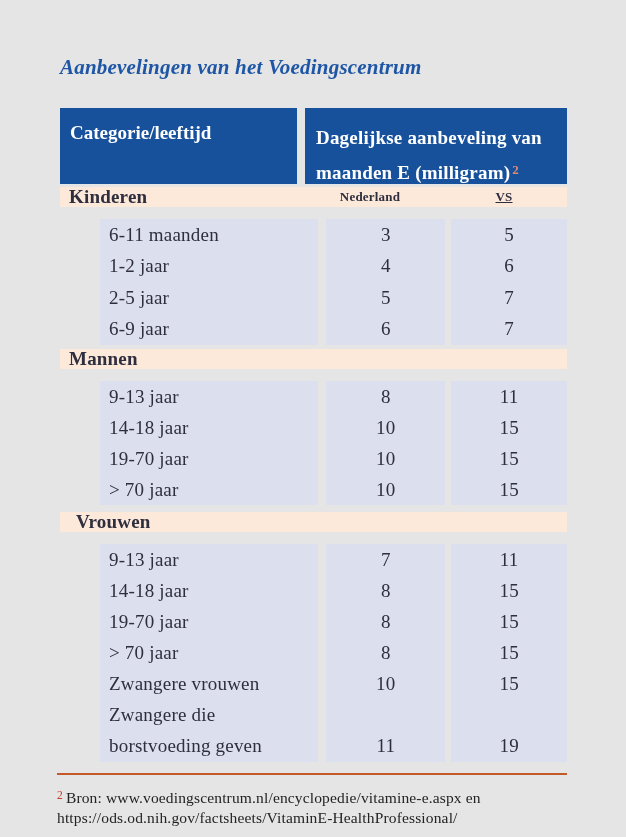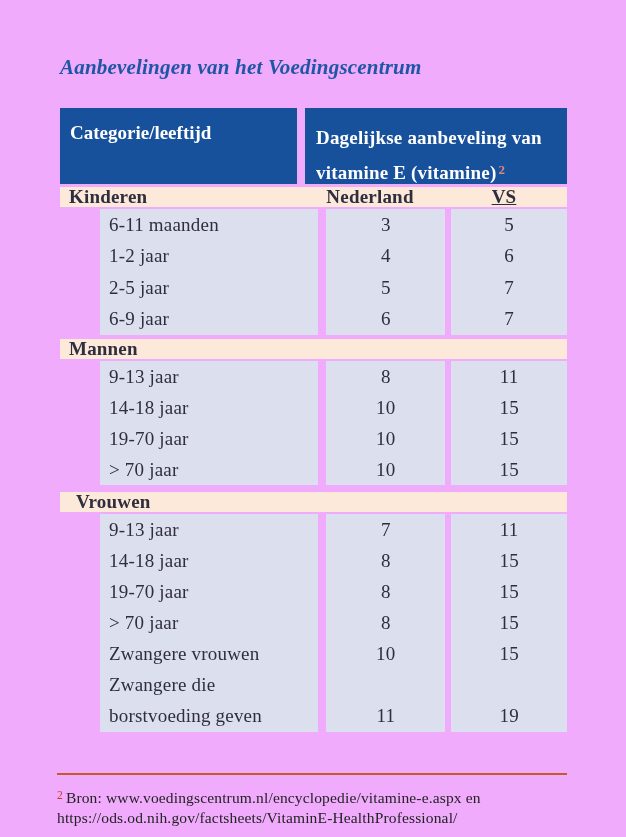--- a/index.html
+++ b/index.html
@@ -10,21 +10,21 @@
   body {
     width: 626px;
     height: 837px;
     font-family: "Liberation Serif", "DejaVu Serif", serif;
     color: var(--text-dark, #2f2e3e);
   }
   .page {
     position: relative;
     width: 626px;
     height: 837px;
-    background: #f0abfc;
+    background: #e5e5e5;
     overflow: hidden;
   }
   .title {
     position: absolute;
     left: 60px;
     top: 54px;
     margin: 0;
     font-size: 21px;
     line-height: 27px;
     font-weight: bold;
@@ -69,28 +69,28 @@
   .srow.s1 { margin-top: 4px; }
   .srow.s2 { margin-top: 7px; padding-left: 7px; }
   .slabel {
     width: 237px;
     padding-left: 9px;
     box-sizing: border-box;
     font-weight: bold;
     font-size: 19px;
     letter-spacing: 0.2px;
   }
-  .scol { font-weight: bold; font-size: 19px; text-align: center; letter-spacing: 0.2px; }
+  .scol { font-weight: bold; font-size: 13px; text-align: center; letter-spacing: 0.2px; }
   .scol.w2 { width: 130px; }
   .scol.w3 { width: 126px; text-decoration: underline; }
   
   .gap1 { width: 8px; flex: none; }
   .gap2 { width: 6px; flex: none; }
   
-  .block { margin-top: 2px; padding-left: 40px; }
+  .block { margin-top: 12px; padding-left: 40px; }
   .drow { display: flex; }
   .b1 .drow { height: 31.5px; }
   .b2 .drow { height: 31px; }
   .b3 .drow { height: 31.15px; }
   .cell {
     background: var(--row-blue, #dcdfee);
     display: flex;
     align-items: center;
     box-sizing: border-box;
     font-size: 19px;
@@ -133,21 +133,21 @@
 
   <h1 class="title">Aanbevelingen van het Voedingscentrum</h1>
 
   <div class="vtable">
 
     <div class="thead">
       <div class="th c1">Categorie/leeftijd</div>
       <div class="gap1"></div>
       <div class="th cwide">
         <span class="hline">Dagelijkse aanbeveling van</span>
-        <span class="hline"><span>vitamine E (vitamine)</span><sup class="hsup">2</sup></span>
+        <span class="hline"><span>maanden E (milligram)</span><sup class="hsup">2</sup></span>
       </div>
     </div>
 
     <div class="srow s0">
       <div class="slabel">Kinderen</div>
       <div class="gap1"></div>
       <div class="scol w2">Nederland</div>
       <div class="gap2"></div>
       <div class="scol w3">VS</div>
     </div>

